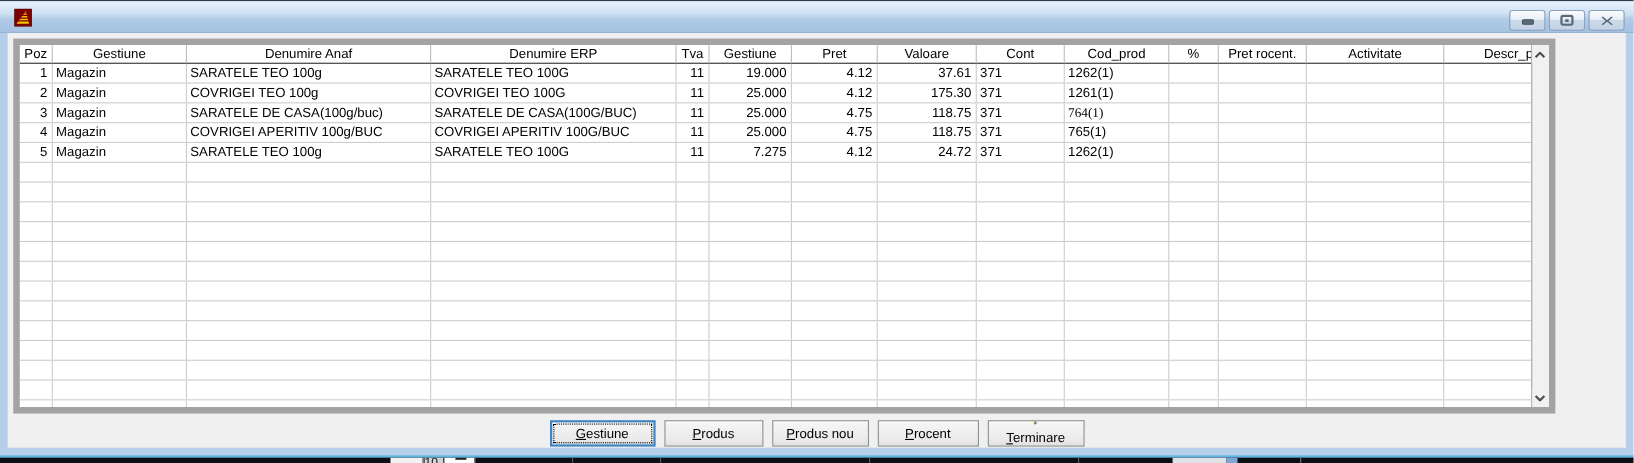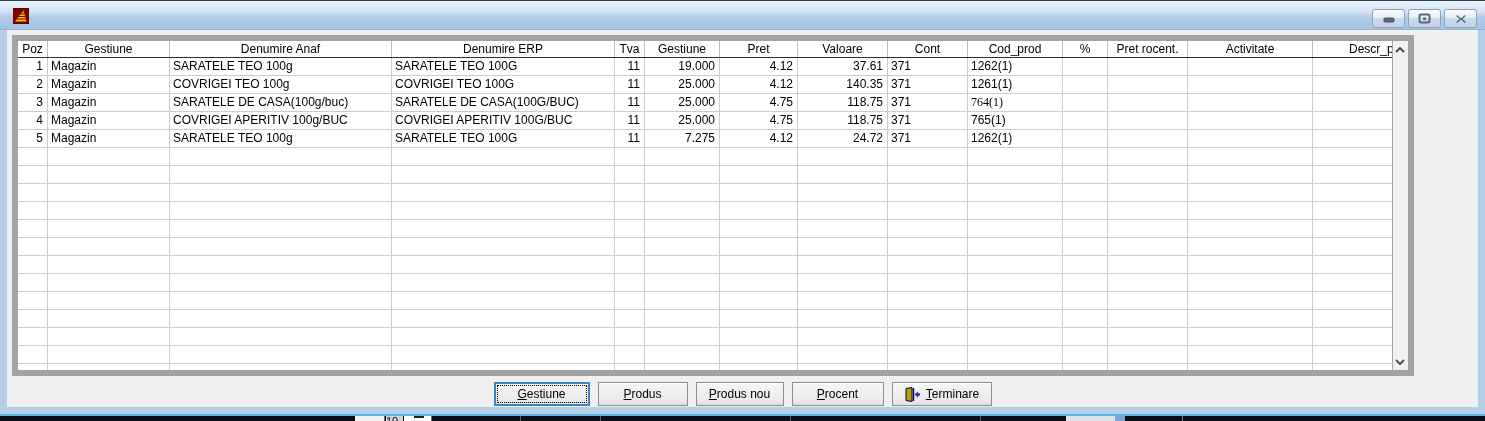--- a/index.html
+++ b/index.html
@@ -152,21 +152,21 @@
               <div class="cell al" style="width: 14px;"></div>
             </div>
             <div class="row">
               <div class="cell ar" style="width: 30px;">2</div>
               <div class="cell al" style="width: 122px;">Magazin</div>
               <div class="cell al" style="width: 222px;">COVRIGEI TEO 100g</div>
               <div class="cell al" style="width: 223px;">COVRIGEI TEO 100G</div>
               <div class="cell ar" style="width: 30px;">11</div>
               <div class="cell ar" style="width: 75px;">25.000</div>
               <div class="cell ar" style="width: 78px;">4.12</div>
-              <div class="cell ar" style="width: 90px;">140.35</div>
+              <div class="cell ar" style="width: 90px;">175.30</div>
               <div class="cell al" style="width: 80px;">371</div>
               <div class="cell al" style="width: 95px;">1261(1)</div>
               <div class="cell ar" style="width: 45px;"></div>
               <div class="cell ar" style="width: 80px;"></div>
               <div class="cell al" style="width: 125px;"></div>
               <div class="cell al" style="width: 135px;"></div>
               <div class="cell al" style="width: 14px;"></div>
             </div>
             <div class="row">
               <div class="cell ar" style="width: 30px;">3</div>
@@ -462,21 +462,21 @@
         </button>
         <button class="btn" style="width: 90px;">
           <span><u>P</u>rodus</span>
         </button>
         <button class="btn" style="width: 88px;">
           <span><u>P</u>rodus nou</span>
         </button>
         <button class="btn" style="width: 92px;">
           <span><u>P</u>rocent</span>
         </button>
-        <button class="btn" style="width: 100px;">
+        <button class="btn" style="width: 88px; flex-direction: column;">
           <svg width="17" height="15" viewBox="0 0 17 15">
             <path d="M2 1.5 L8 0.5 L8 14.5 L2 13.5 Z" fill="#b8a000" stroke="#000040" stroke-width="1"></path>
             <line x1="9.5" y1="1" x2="9.5" y2="14" stroke="#000040" stroke-width="1.4"></line>
             <path d="M10.5 7.5 L14 4.5 L14 6.3 L16 6.3 L16 8.7 L14 8.7 L14 10.5 Z" fill="#2b2bd5"></path>
           </svg>
           <span><u>T</u>erminare</span>
         </button>
       </div>
   </div>
 

